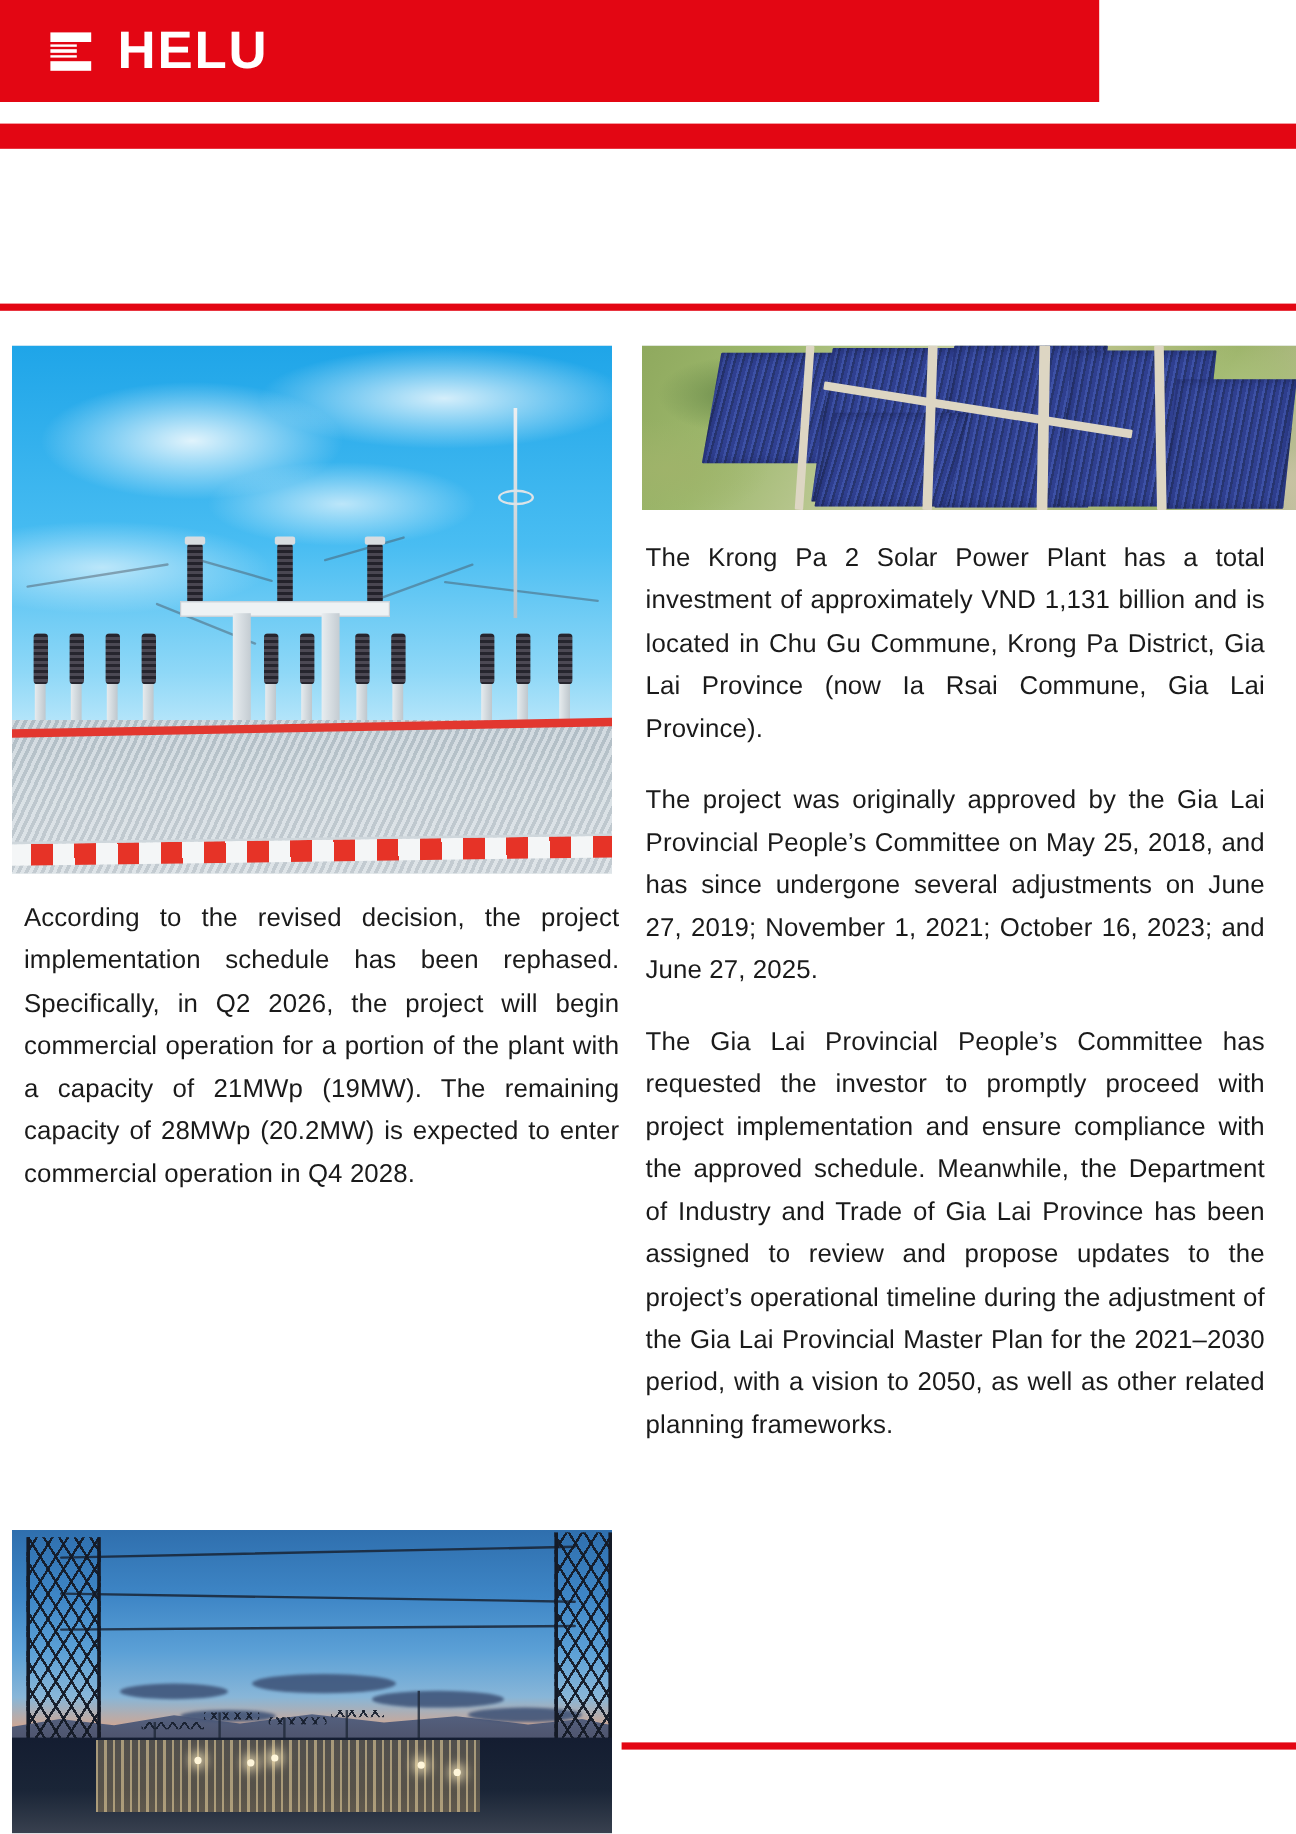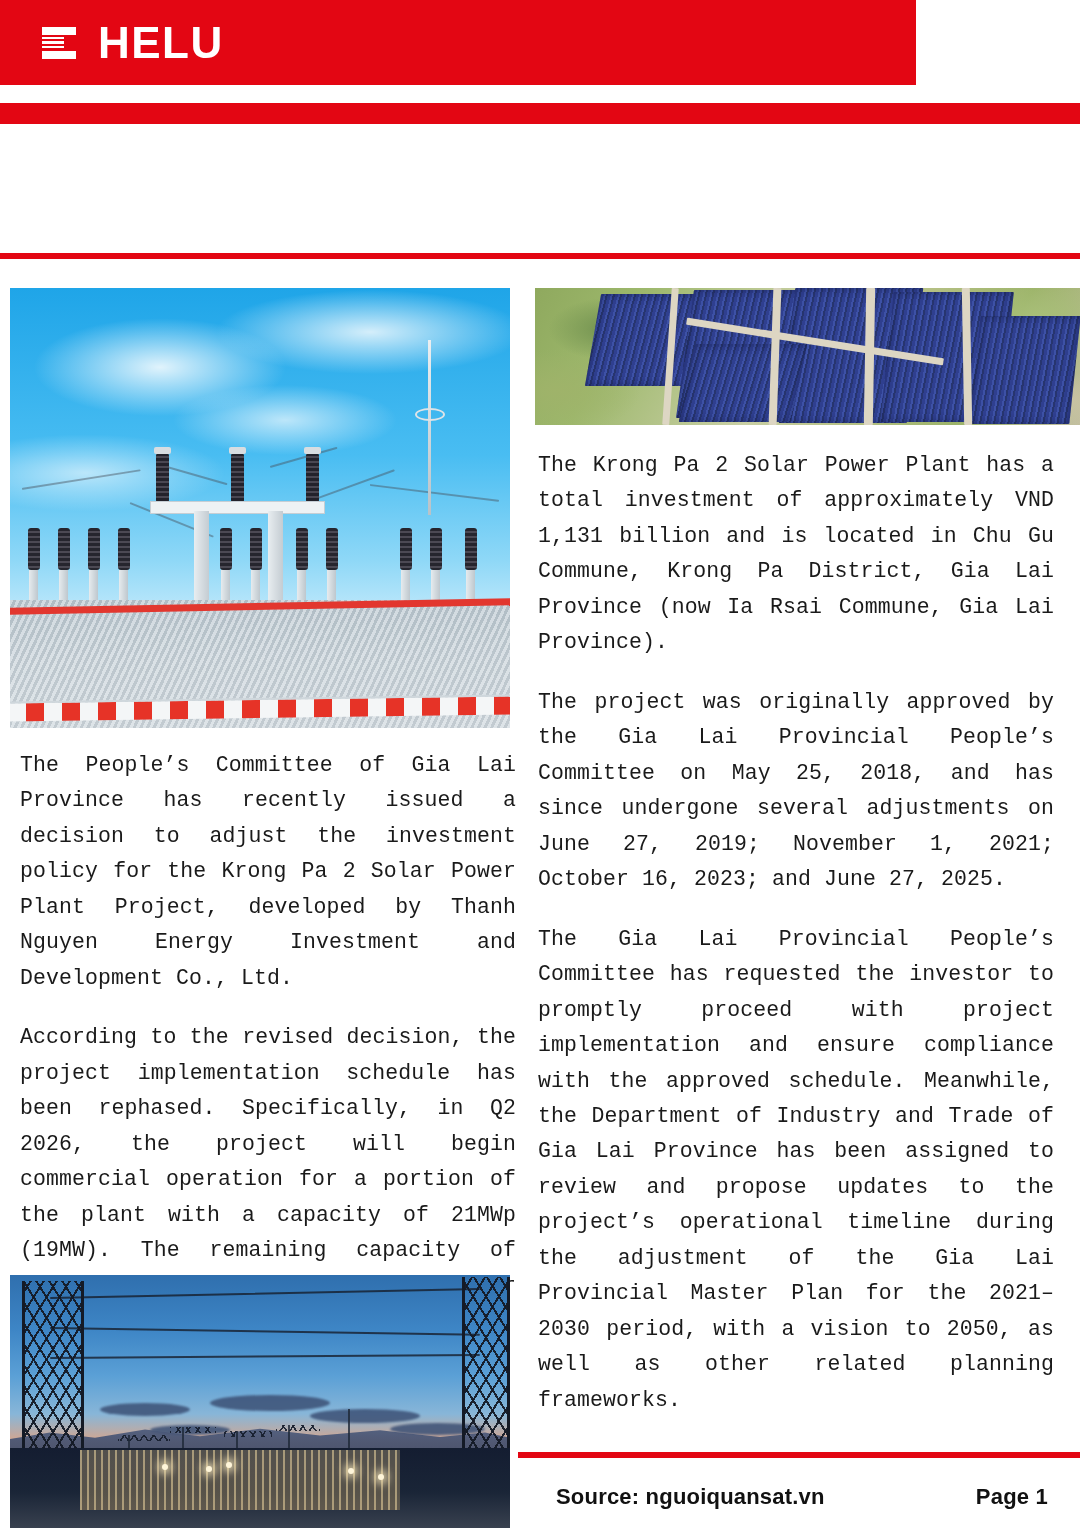--- a/index.html
+++ b/index.html
@@ -261,21 +261,21 @@
   }
   .lattice-small {
     position: absolute; background:
       repeating-linear-gradient(55deg, rgba(22,30,45,.9) 0 1.5px, rgba(255,255,255,0) 1.5px 8px),
       repeating-linear-gradient(-55deg, rgba(22,30,45,.9) 0 1.5px, rgba(255,255,255,0) 1.5px 8px);
   }
 
   
   .col {
     position: absolute;
-    font-family: Liberation Mono, monospace;
+    font-family: Liberation Sans, sans-serif;
     color: #1a1a1a;
   }
   .col-left  { left: 20px;  top: 748px;  width: 496px; }
   .col-right { left: 538px; top: 448px;  width: 516px; }
 
   .para {
     font-size: 21.5px;
     line-height: 1.65;
     text-align: justify;
     text-justify: inter-word;
@@ -403,21 +403,20 @@
     <div class="panel-field" style="left:152px;top:56px;width:112px;height:78px;transform:skewX(-12deg);"></div>
 
     <div class="road" style="left:132px;top:0;width:7px;height:137px;transform:rotate(4deg);"></div>
     <div class="road" style="left:236px;top:0;width:8px;height:137px;transform:rotate(2deg);"></div>
     <div class="road" style="left:330px;top:0;width:9px;height:137px;transform:rotate(1deg);"></div>
     <div class="road" style="left:428px;top:0;width:8px;height:137px;transform:rotate(-1deg);"></div>
     <div class="road" style="left:150px;top:50px;width:260px;height:7px;transform:rotate(9deg);"></div>
   </div>
 
   <div class="col col-left">
-    <p class="para">The People’s Committee of Gia Lai Province has recently issued a decision to adjust the investment policy for the Krong Pa 2 Solar Power Plant Project, developed by Thanh Nguyen Energy Investment and Development Co., Ltd.</p>
     <p class="para">According to the revised decision, the project implementation schedule has been rephased. Specifically, in Q2 2026, the project will begin commercial operation for a portion of the plant with a capacity of 21MWp (19MW). The remaining capacity of 28MWp (20.2MW) is expected to enter commercial operation in Q4 2028.</p>
   </div>
 
   <div class="col col-right">
     <p class="para">The Krong Pa 2 Solar Power Plant has a total investment of approximately VND 1,131 billion and is located in Chu Gu Commune, Krong Pa District, Gia Lai Province (now Ia Rsai Commune, Gia Lai Province).</p>
     <p class="para">The project was originally approved by the Gia Lai Provincial People’s Committee on May 25, 2018, and has since undergone several adjustments on June 27, 2019; November 1, 2021; October 16, 2023; and June 27, 2025.</p>
     <p class="para">The Gia Lai Provincial People’s Committee has requested the investor to promptly proceed with project implementation and ensure compliance with the approved schedule. Meanwhile, the Department of Industry and Trade of Gia Lai Province has been assigned to review and propose updates to the project’s operational timeline during the adjustment of the Gia Lai Provincial Master Plan for the 2021–2030 period, with a vision to 2050, as well as other related planning frameworks.</p>
   </div>
 
   <div class="img img-substation-dusk">
@@ -452,18 +451,14 @@
     <div class="switchyard"></div>
 
     <div class="lamp" style="left:152px;bottom:58px;"></div>
     <div class="lamp" style="left:196px;bottom:56px;"></div>
     <div class="lamp" style="left:216px;bottom:60px;"></div>
     <div class="lamp" style="left:338px;bottom:54px;"></div>
     <div class="lamp" style="left:368px;bottom:48px;"></div>
   </div>
 
   <div class="footer-rule"></div>
-  <div class="footer">
-    <span class="footer-source">Source: nguoiquansat.vn</span>
-    <span class="footer-page">Page 1</span>
-  </div>
 
 </div>
 
 </body></html>

